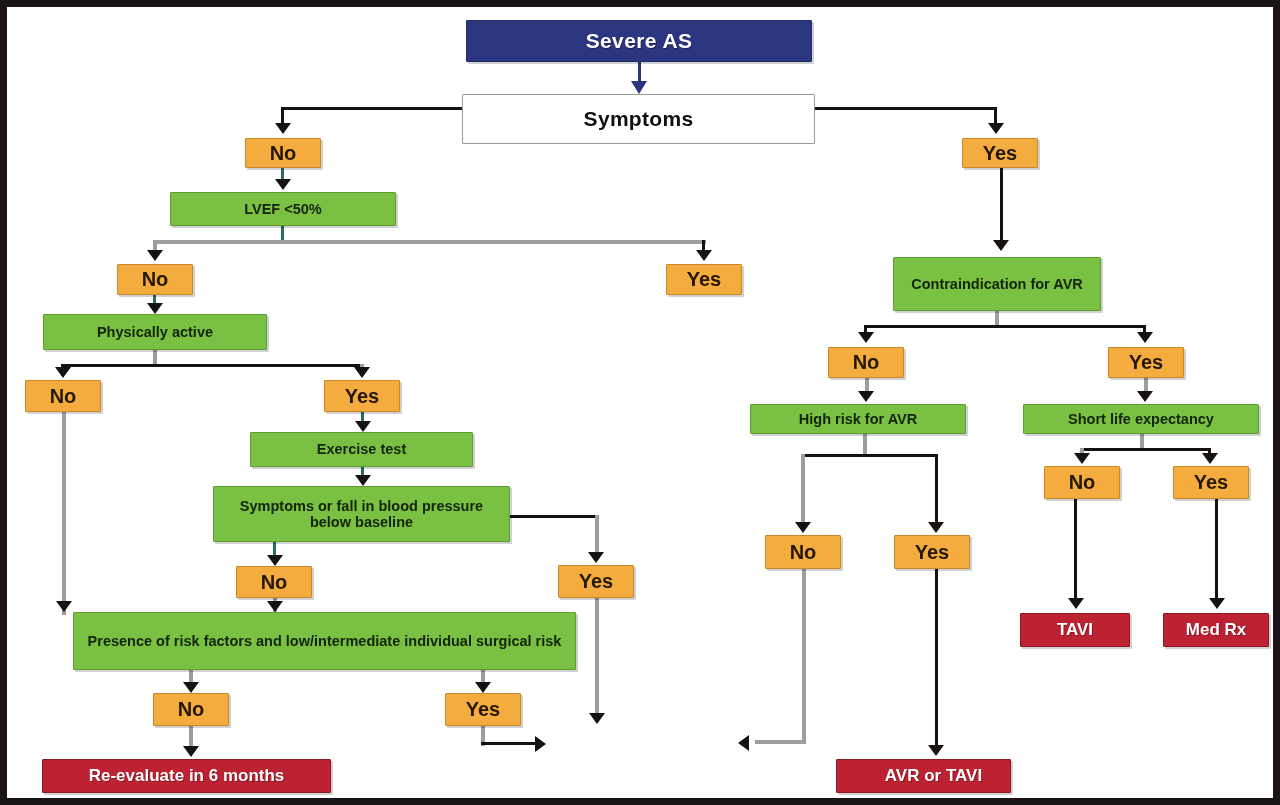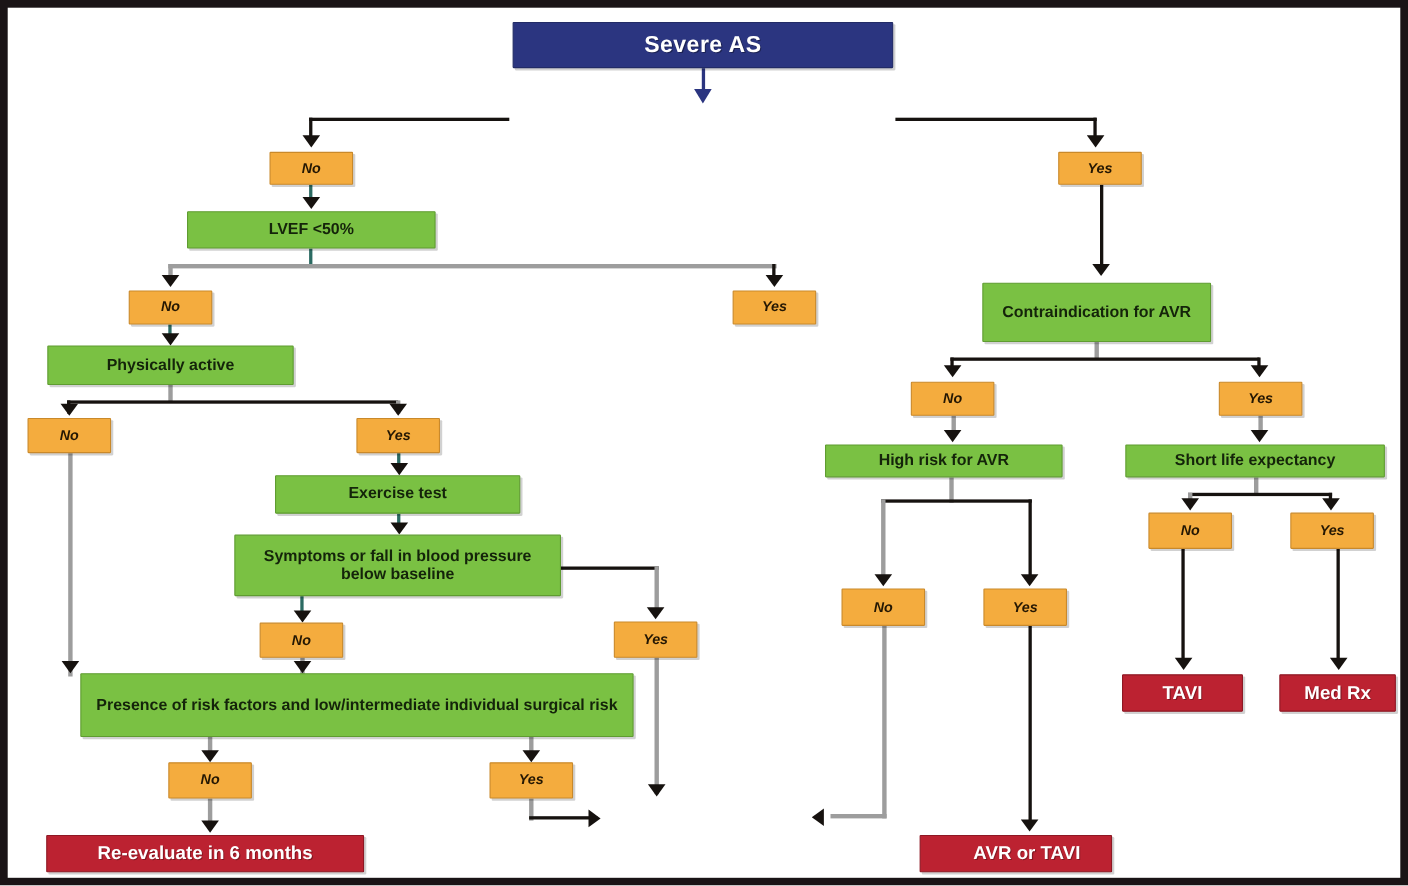--- a/index.html
+++ b/index.html
@@ -33,21 +33,21 @@
     background:#ffffff;border:1px solid #9a9a9a;color:#101010;
     font-weight:bold;font-size:21px;letter-spacing:.3px;
     box-shadow:none;
   }
   .n-green{
     background:#7ac143;border-color:#5f9c31;color:#14240a;
     font-weight:bold;font-size:14.5px;
   }
   .n-orange{
     background:#f4ac3e;border-color:#c9892b;color:#241703;
-    font-weight:bold;font-size:13px;font-style:italic;
+    font-weight:bold;font-size:20px;
   }
   .n-red{
     background:#bc2231;border-color:#8e1824;color:#ffffff;
     font-weight:bold;font-size:17px;
     text-shadow:1px 1px 0 rgba(0,0,0,.3);
   }
   
   .ln{position:absolute;z-index:1;}
   .v-dark{background:#16120f;width:3px;}
   .h-dark{background:#16120f;height:3px;}
@@ -74,20 +74,21 @@
   }
 </style>
 </head>
 <body>
 
 <div id="frame">
 <div id="canvas">
 
   <div class="node n-blue" style="left:459px;top:13px;width:346px;height:42px;">Severe AS</div>
 
+  <div class="node n-white" style="left:455px;top:87px;width:353px;height:50px;">Symptoms</div>
 
   <div class="node n-orange" style="left:238px;top:131px;width:76px;height:30px;">No</div>
 
   <div class="node n-orange" style="left:955px;top:131px;width:76px;height:30px;">Yes</div>
 
   <div class="node n-green" style="left:163px;top:185px;width:226px;height:34px;">LVEF &lt;50%</div>
 
   <div class="node n-orange" style="left:110px;top:257px;width:76px;height:31px;">No</div>
 
   <div class="node n-orange" style="left:659px;top:257px;width:76px;height:31px;">Yes</div>

